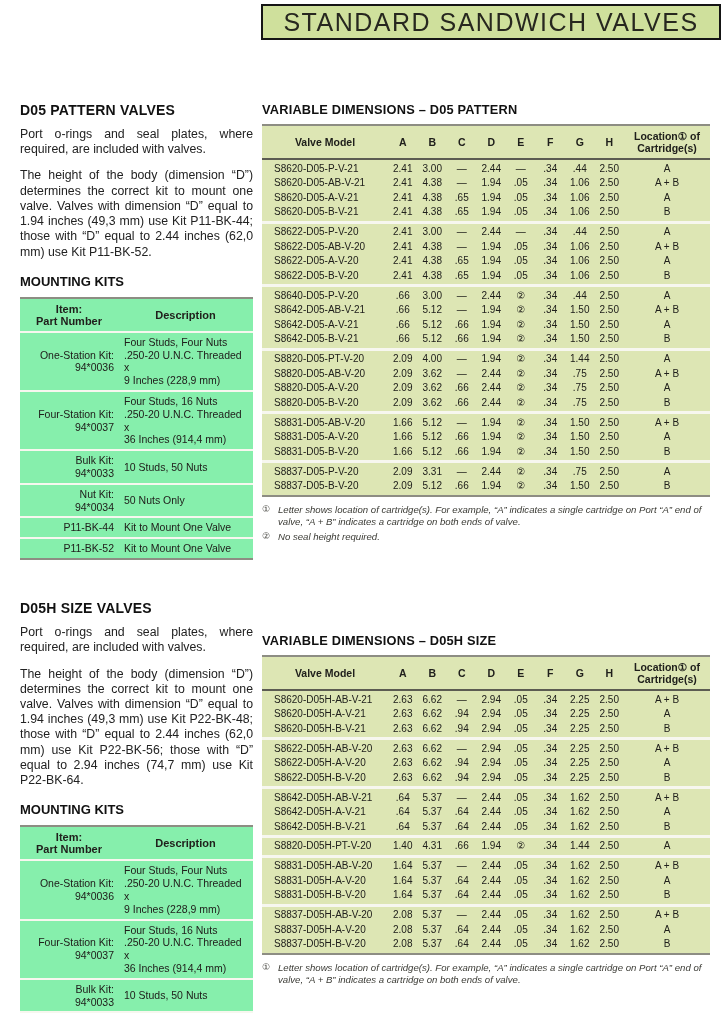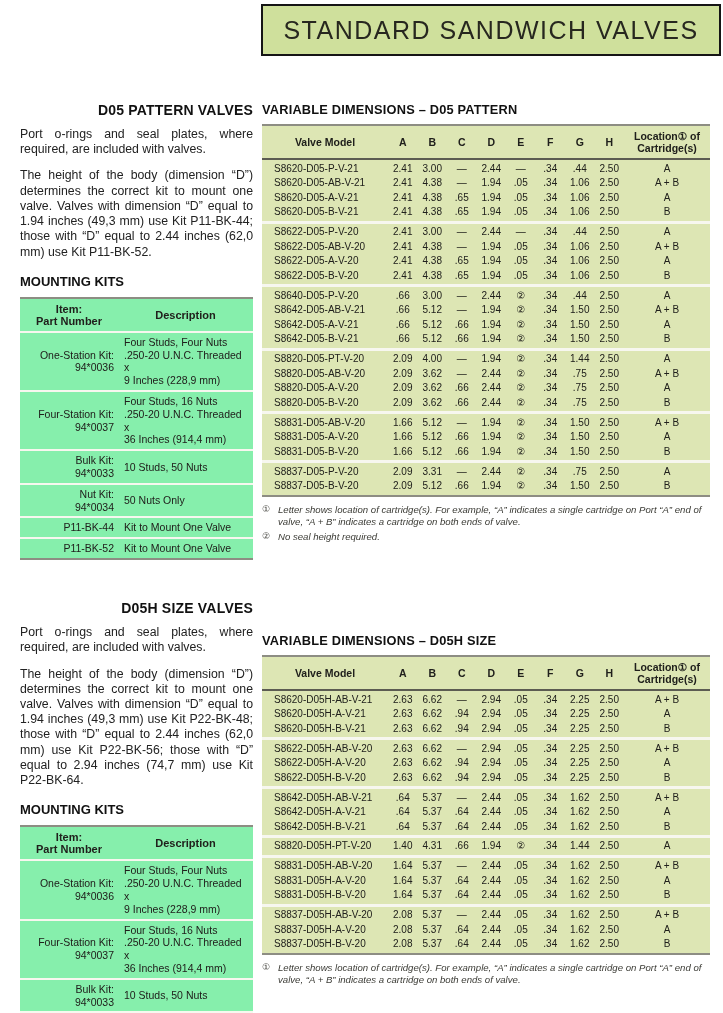--- a/index.html
+++ b/index.html
@@ -3,31 +3,31 @@
 <meta charset="utf-8">
 <style>
   * { box-sizing: border-box; }
   html,body { margin:0; padding:0; }
   body {
     width:723px; height:1013px; background:#ffffff; position:relative;
     font-family:"Liberation Sans", sans-serif; color:#1d1d1b;
     -webkit-font-smoothing:antialiased;
   }
   .title-bar {
-    position:absolute; left:261px; top:4px; width:460px; height:52px;
+    position:absolute; left:261px; top:4px; width:460px; height:36px;
     background:#cfe09c; border:2px solid #151515;
     display:flex; align-items:center; justify-content:center;
     font-size:25px; letter-spacing:1.5px; color:#27271f; font-weight:400;
     white-space:nowrap;
   }
   .left-col { position:absolute; left:20px; top:102px; width:233px; }
   .right-col { position:absolute; left:262px; top:102px; width:448px; }
 
   h2.sec-heading {
-    font-size:14px; font-weight:bold; margin:0 0 9px 0; letter-spacing:0.2px; color:#111;text-align:right;
+    font-size:14px; font-weight:bold; margin:0 0 9px 0; letter-spacing:0.2px; color:#111;
   }
   h3.sub-heading {
     font-size:13px; font-weight:bold; margin:14px 0 8px 0; color:#111;
   }
   p.body-text {
     font-size:12.3px; line-height:1.24; text-align:justify; margin:0 0 11px 0; color:#222;
   }
 
   
   table.kits-table {

